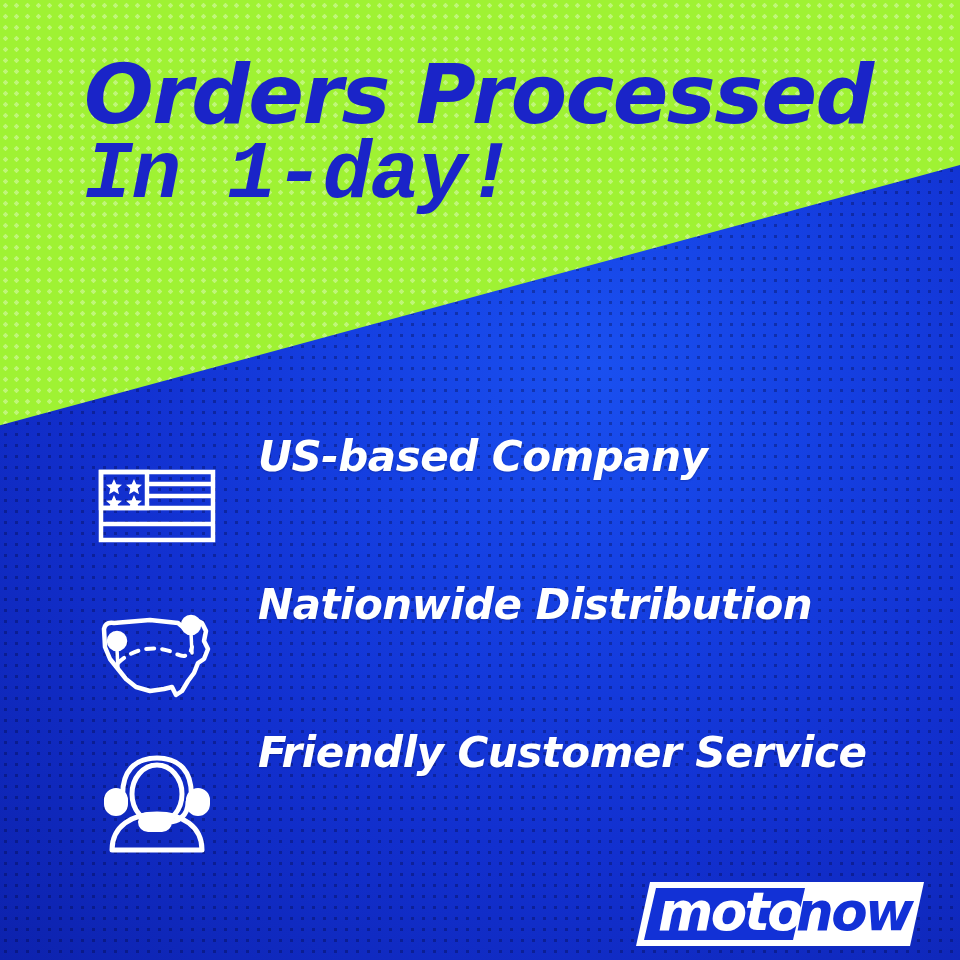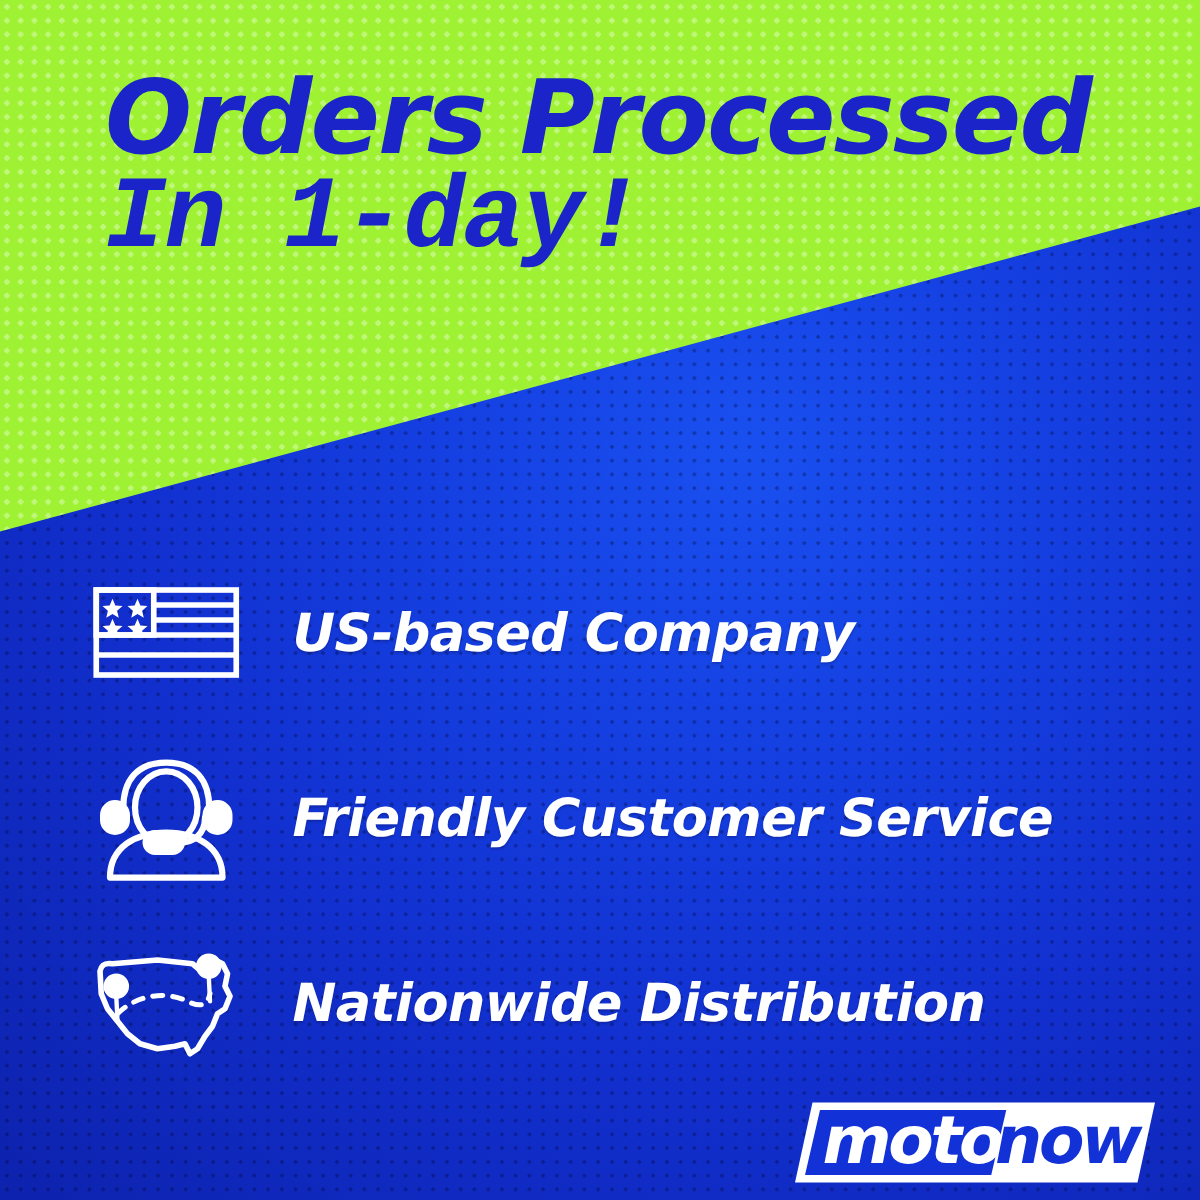--- a/index.html
+++ b/index.html
@@ -78,21 +78,21 @@
   .features {
     position: absolute;
     left: 0;
     top: 432px;
     width: 960px;
   }
   .feature-row {
     position: relative;
     height: 148px;
     display: flex;
-    align-items: center;
+    padding-left: 24px;
   }
   .feature-icon {
     position: relative;
     width: 130px;
     min-width: 130px;
     margin-left: 68px;
     display: flex;
     align-items: center;
     justify-content: center;
   }
@@ -166,45 +166,20 @@
             <polygon points="16,26 18.3,31.3 24,31.8 19.7,35.6 21,41.2 16,38.2 11,41.2 12.3,35.6 8,31.8 13.7,31.3"></polygon>
             <polygon points="36,26 38.3,31.3 44,31.8 39.7,35.6 41,41.2 36,38.2 31,41.2 32.3,35.6 28,31.8 33.7,31.3"></polygon>
           </g>
         </svg>
       </div>
       <div class="feature-label">US-based Company</div>
     </div>
 
     <div class="feature-row">
       <div class="feature-icon">
-        <svg width="118" height="104" viewBox="0 0 118 104" aria-hidden="true">
-          <g stroke="#ffffff" stroke-width="5" fill="none" stroke-linecap="round" stroke-linejoin="round">
-
-            <path d="M14 100 C14 76, 34 64, 59 64 C84 64, 104 76, 104 100 Z"></path>
-
-            <ellipse cx="59" cy="44" rx="25" ry="29"></ellipse>
-
-            <path d="M25 52 C22 20, 38 8, 59 8 C80 8, 96 20, 93 52"></path>
-
-            <path d="M90 52 C90 66, 80 72, 70 72"></path>
-          </g>
-          <g fill="#ffffff" stroke="#ffffff" stroke-width="4" stroke-linejoin="round">
-
-            <rect x="8" y="40" width="20" height="24" rx="10"></rect>
-            <rect x="90" y="40" width="20" height="24" rx="10"></rect>
-
-            <rect x="42" y="64" width="30" height="16" rx="8"></rect>
-          </g>
-        </svg>
-      </div>
-      <div class="feature-label">Friendly Customer Service</div>
-    </div>
-
-    <div class="feature-row">
-      <div class="feature-icon">
         <svg width="130" height="94" viewBox="0 0 130 94" aria-hidden="true">
 
           <path d="M12 22 C13 17, 16 15, 22 16 L58 13 L86 16 L92 21 L100 19 L104 13
                    L110 16 L114 24 L112 34 L116 42 L112 52 L106 56 L102 66 L96 74
                    L90 84 L84 88 L80 80 L72 82 L58 84 L44 80 L34 72 L26 62 L18 52
                    L13 40 Z" fill="none" stroke="#ffffff" stroke-width="4.5" stroke-linejoin="round" stroke-linecap="round"></path>
 
           <path d="M26 56 C42 40, 66 38, 82 46 C94 52, 98 48, 100 40" fill="none" stroke="#ffffff" stroke-width="4" stroke-linecap="round" stroke-dasharray="8 8"></path>
 
           <g fill="#ffffff" stroke="#ffffff" stroke-width="3.5" stroke-linecap="round">
@@ -212,20 +187,45 @@
             <line x1="25" y1="42" x2="26" y2="62"></line>
           </g>
 
           <g fill="#ffffff" stroke="#ffffff" stroke-width="3.5" stroke-linecap="round">
             <circle cx="99" cy="18" r="8.5"></circle>
             <line x1="99" y1="26" x2="100" y2="46"></line>
           </g>
         </svg>
       </div>
       <div class="feature-label">Nationwide Distribution</div>
+    </div>
+
+    <div class="feature-row">
+      <div class="feature-icon">
+        <svg width="118" height="104" viewBox="0 0 118 104" aria-hidden="true">
+          <g stroke="#ffffff" stroke-width="5" fill="none" stroke-linecap="round" stroke-linejoin="round">
+
+            <path d="M14 100 C14 76, 34 64, 59 64 C84 64, 104 76, 104 100 Z"></path>
+
+            <ellipse cx="59" cy="44" rx="25" ry="29"></ellipse>
+
+            <path d="M25 52 C22 20, 38 8, 59 8 C80 8, 96 20, 93 52"></path>
+
+            <path d="M90 52 C90 66, 80 72, 70 72"></path>
+          </g>
+          <g fill="#ffffff" stroke="#ffffff" stroke-width="4" stroke-linejoin="round">
+
+            <rect x="8" y="40" width="20" height="24" rx="10"></rect>
+            <rect x="90" y="40" width="20" height="24" rx="10"></rect>
+
+            <rect x="42" y="64" width="30" height="16" rx="8"></rect>
+          </g>
+        </svg>
+      </div>
+      <div class="feature-label">Friendly Customer Service</div>
     </div>
 
   </div>
 
   <div class="logo">
     <svg width="288" height="72" viewBox="0 0 288 72" aria-hidden="true">
 
       <polygon points="14,4 288,4 274,68 0,68" fill="#ffffff"></polygon>
 
       <polygon points="20,10 169,10 157,62 8,62" fill="#1231d6"></polygon>

